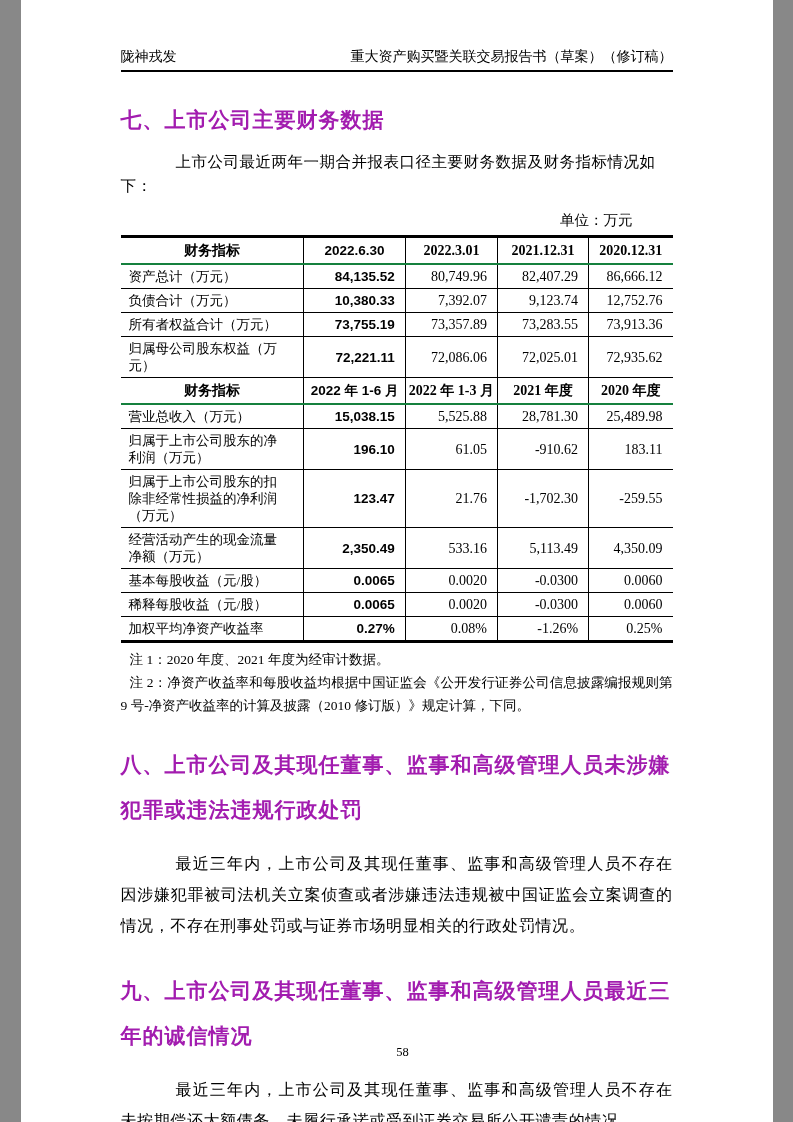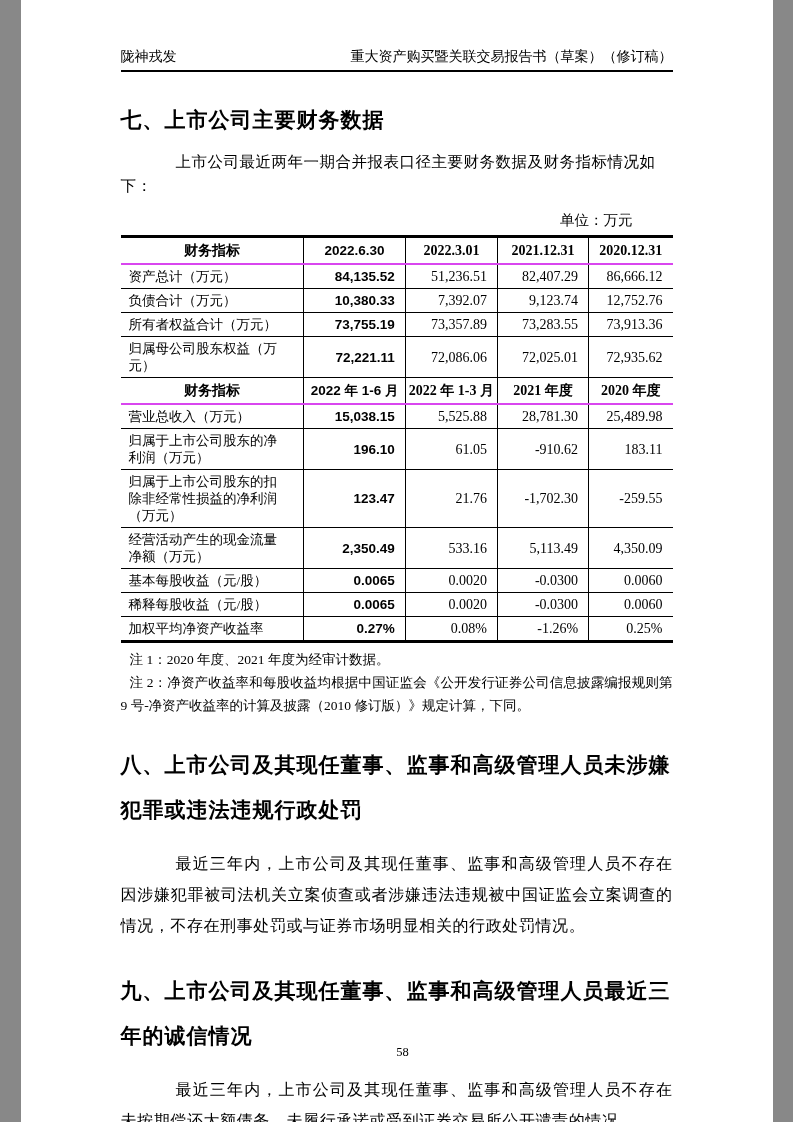--- a/index.html
+++ b/index.html
@@ -25,21 +25,21 @@
     padding-bottom: 4px;
   }
   
   .sec-heading {
     font-family: "Liberation Sans", sans-serif;
     font-weight: bold;
     font-size: 21px;
     line-height: 45px;
     letter-spacing: 1px;
     margin-top: 25px;
-    color: #000000;
+    color: #a21caf;
   }
   .intro-p {
     font-size: 15.5px;
     letter-spacing: 0.5px;
     text-indent: 55px;
     margin-top: 8px;
     line-height: 24px;
   }
   .unit-line {
     text-align: right;
@@ -57,21 +57,21 @@
   }
   table.fin td, table.fin th {
     border-bottom: 1px solid #000;
     vertical-align: middle;
     font-size: 14px;
     line-height: 17px;
     padding: 3px 4px;
   }
   table.fin td + td, table.fin th + th { border-left: 1px solid #000; }
   table.fin tr.hdr th {
-    border-bottom: 2px solid #d946ef;
+    border-bottom: 2px solid #15803d;
     font-weight: bold;
     text-align: center;
     font-family: "Liberation Serif", serif;
     padding: 4px 2px;
   }
   table.fin tr.hdr th.sans { font-family: "Liberation Sans", sans-serif; font-size: 13.5px; }
   table.fin td.lbl {
     text-align: left;
     padding-left: 8px;
     padding-right: 20px;
@@ -134,21 +134,21 @@
         <tr class="hdr">
       <th>财务指标</th>
       <th class="sans">2022.6.30</th>
       <th>2022.3.01</th>
       <th>2021.12.31</th>
       <th>2020.12.31</th>
     </tr>
     <tr>
       <td class="lbl">资产总计（万元）</td>
       <td class="num strong">84,135.52</td>
-      <td class="num">51,236.51</td>
+      <td class="num">80,749.96</td>
       <td class="num">82,407.29</td>
       <td class="num">86,666.12</td>
     </tr>
     <tr>
       <td class="lbl">负债合计（万元）</td>
       <td class="num strong">10,380.33</td>
       <td class="num">7,392.07</td>
       <td class="num">9,123.74</td>
       <td class="num">12,752.76</td>
     </tr>

